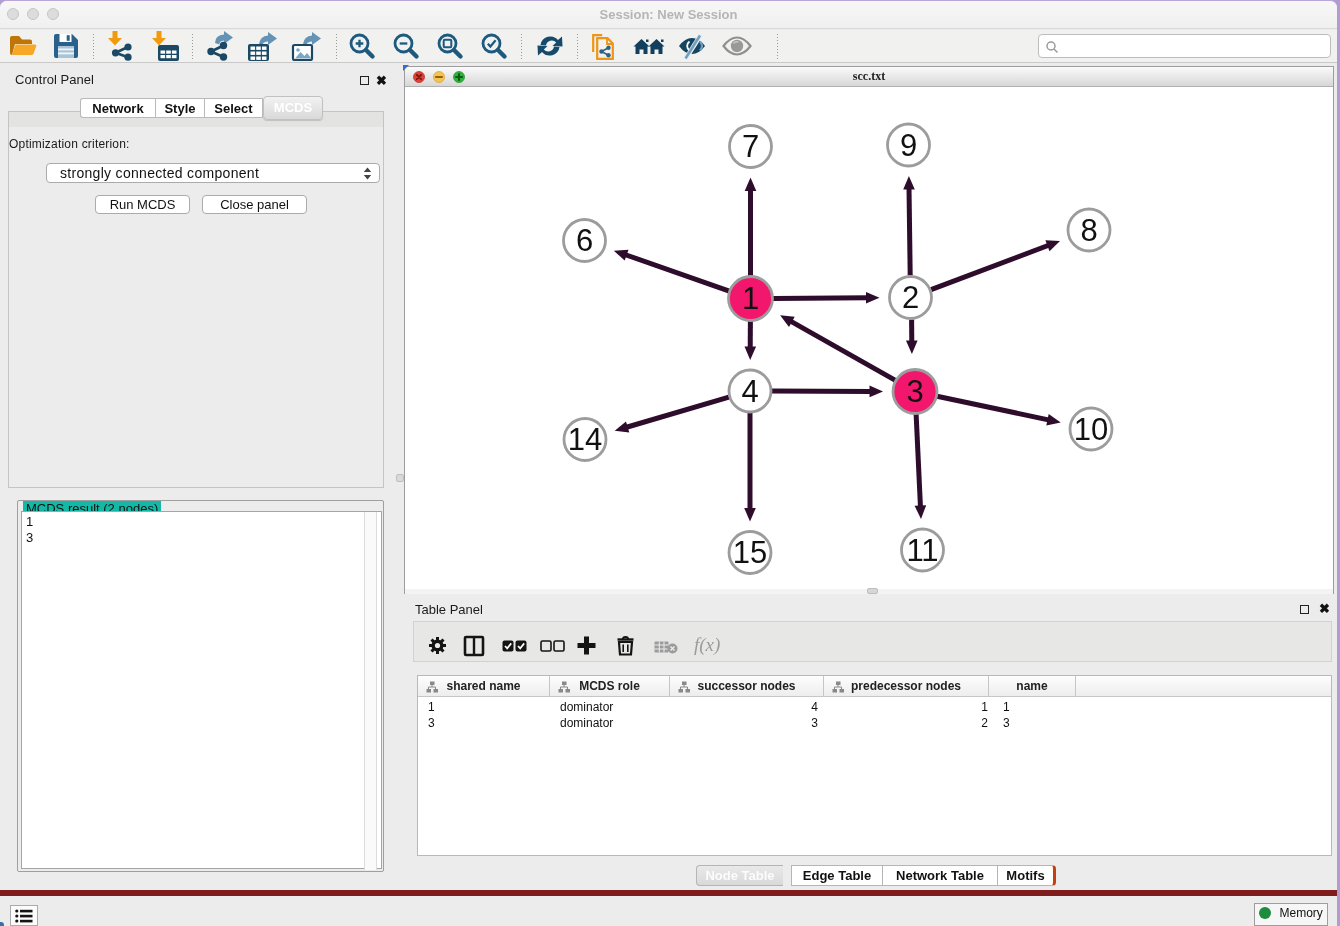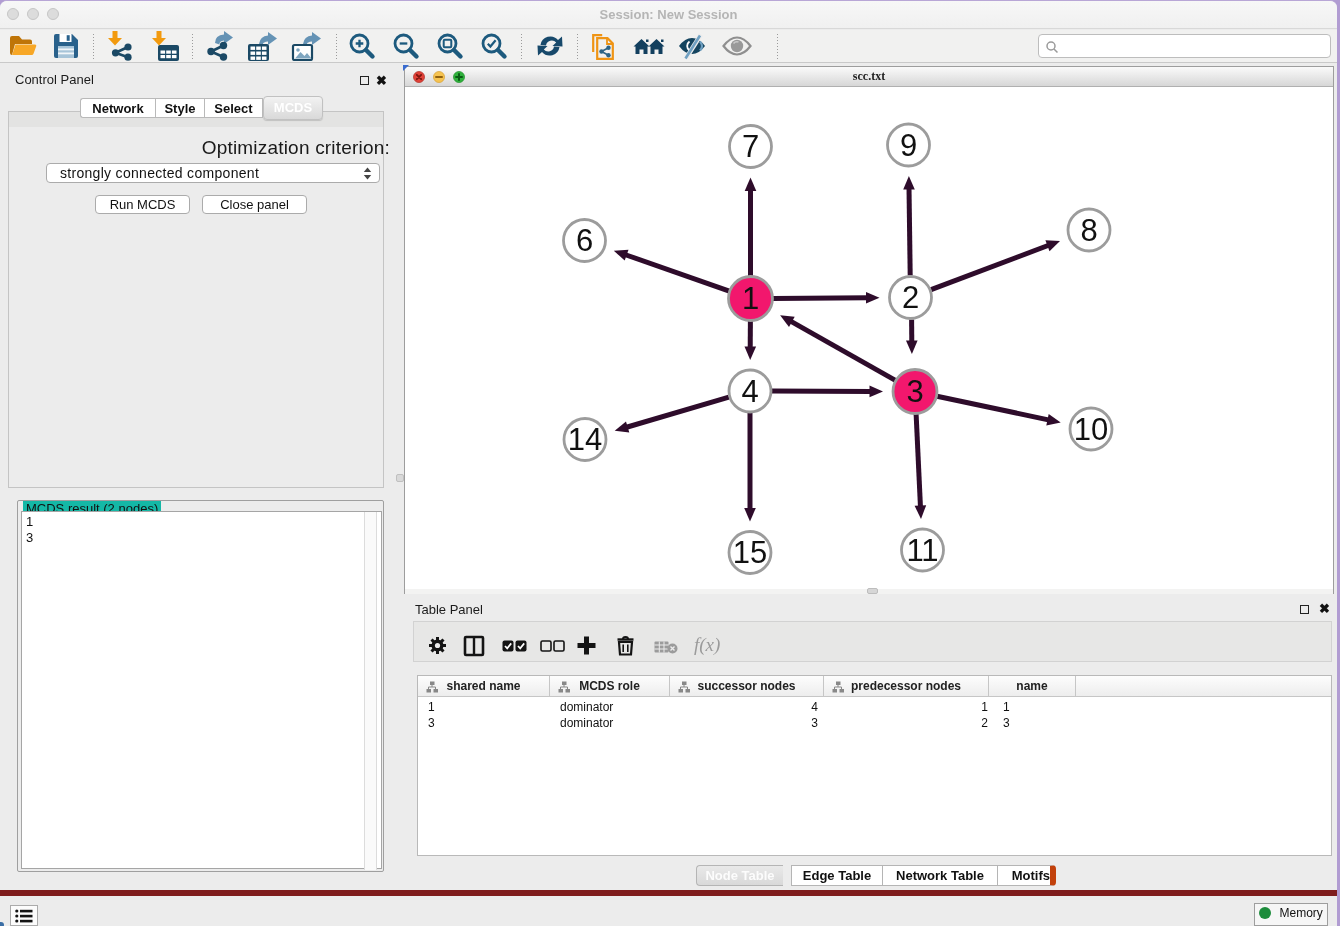--- a/index.html
+++ b/index.html
@@ -74,21 +74,21 @@
     background:#fff; border:1px solid #b9b9b9; font-size:12px; color:#111; }
   #tbl-head { position:absolute; left:0; top:0; width:100%; height:21px;
     background:linear-gradient(#fdfdfd,#ededed); border-bottom:1px solid #c6c6c6; }
   .hcell { position:absolute; top:0; height:21px; border-right:1px solid #c6c6c6;
     text-align:center; line-height:20px; font-size:12px; font-weight:bold; color:#222; }
   .hico { position:absolute; left:8px; top:5px; width:12px; height:12px; }
   .trow { position:absolute; left:0; width:100%; height:16px; line-height:15px; }
   #btabs { position:absolute; left:301px; top:271px; height:21px; display:flex; font-size:13px; }
   .btab { background:#fff; border:1px solid #b5b5b5; border-right:none; height:21px;
     line-height:20px; text-align:center; color:#111; font-weight:bold; }
-  .btab:last-child { border-right:6px solid #c2410c;text-align:right; }
+  .btab:last-child { border-right:3px solid #c2410c; }
   
   #statusbar { position:absolute; left:0; top:889px; width:1337px; height:37px;
     background:#ececec; border-top:6px solid #7f1d1d; }
   #sb-list { position:absolute; left:10px; top:9px; width:28px; height:21px;
     background:#fcfcfc; border:1px solid #ababab; text-align:center; padding-top:3px; }
   #sb-mem { position:absolute; left:1254px; top:7px; width:74px; height:23px;
     background:#f6f6f6; border:1px solid #9e9e9e; font-size:12px; color:#111;
     text-align:center; line-height:19px; }
   #vsplit-grip { position:absolute; left:396px; top:473px; width:8px; height:8px;
     background:#d9d9d9; border:1px solid #c0c0c0; border-radius:2px; }
@@ -258,21 +258,21 @@
     <div style="position:absolute;left:360px;top:13px;width:9px;height:9px;border:1.5px solid #222"></div>
     <div style="position:absolute;left:376px;top:10px;font-size:13px;font-weight:bold;color:#111">✖</div>
 
     <div class="tabrow" style="left:80px; top:35px; height:20px; display:flex;">
       <div class="tab" style="width:75px;border-radius:3px 0 0 3px;">Network</div>
       <div class="tab" style="width:49px;">Style</div>
       <div class="tab" style="width:59px;">Select</div>
     </div>
     <div id="tab-mcds">MCDS</div>
     <div id="cp-body">
-      <div style="position:absolute;left:7px;top:25px;width:100%;text-align:right;font-size:19px;letter-spacing:0.2px;color:#1a1a1a">Optimization criterion:</div>
+      <div style="position:absolute;left:0;top:25px;width:100%;text-align:left;font-size:12px;letter-spacing:0.2px;color:#1a1a1a">Optimization criterion:</div>
       <div id="cp-select">strongly connected component
         <svg style="position:absolute;right:7px;top:3px" width="9" height="13" viewBox="0 0 9 13">
           <path d="M4.5 0.5 L8.2 5 H0.8 z" fill="#444"></path>
           <path d="M4.5 12.5 L8.2 8 H0.8 z" fill="#444"></path>
         </svg>
       </div>
       <div class="cp-btn" style="left:86px;width:95px;">Run MCDS</div>
       <div class="cp-btn" style="left:193px;width:105px;">Close panel</div>
     </div>
 

